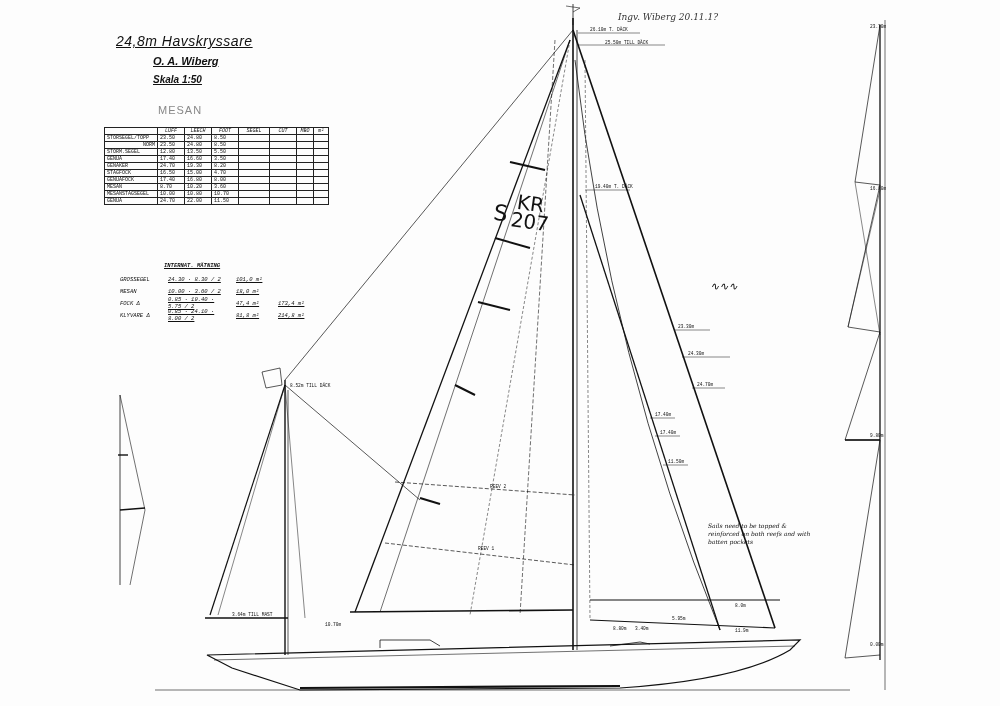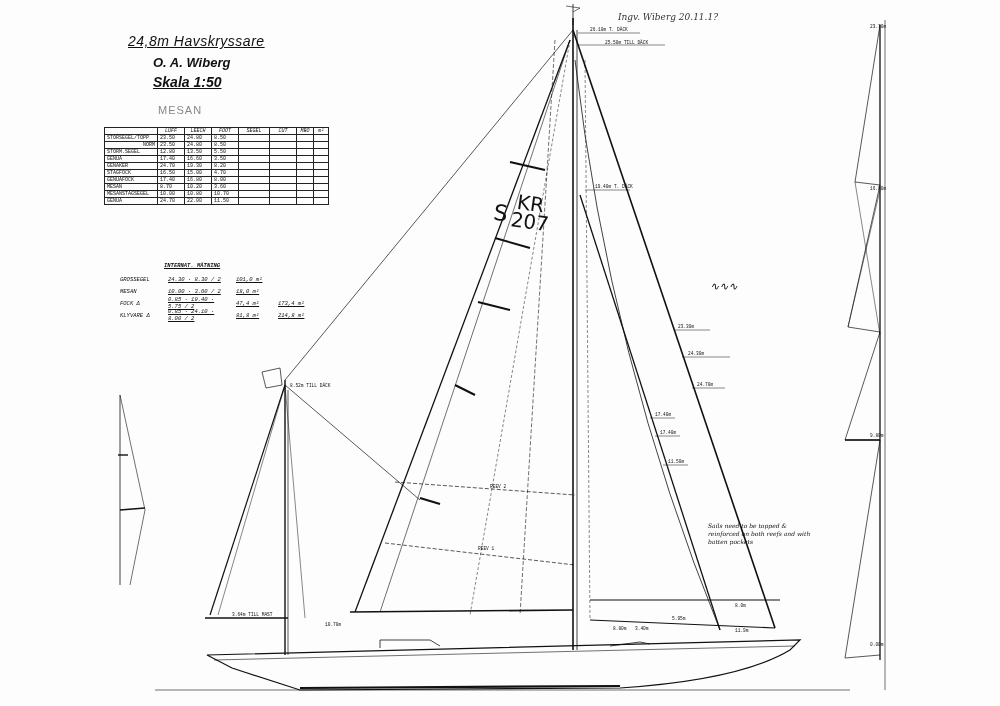--- a/index.html
+++ b/index.html
@@ -1,20 +1,20 @@
 <!DOCTYPE html>
 <html><head>
 <meta charset="utf-8">
 <style>
   html,body{margin:0;padding:0;background:#fff;}
   body{width:1000px;height:706px;position:relative;overflow:hidden;font-family:"Liberation Sans",sans-serif;color:#111;}
   .sheet{position:absolute;left:0;top:0;width:1000px;height:706px;background:#fdfdfd;}
-  .title{position:absolute;left:128px;top:33px;font-size:14px;font-style:italic;text-decoration:underline;letter-spacing:0.5px;}
-  .designer{position:absolute;left:153px;top:55px;font-size:13px;font-style:italic;font-weight:bold;}
-  .scale{position:absolute;left:153px;top:74px;font-size:14px;font-style:italic;font-weight:bold;text-decoration:underline;text-align:right;}
+  .title{position:absolute;left:116px;top:33px;font-size:14px;font-style:italic;text-decoration:underline;letter-spacing:0.5px;}
+  .designer{position:absolute;left:153px;top:55px;font-size:11px;font-style:italic;font-weight:bold;text-decoration:underline;}
+  .scale{position:absolute;left:153px;top:74px;font-size:10px;font-style:italic;font-weight:bold;text-decoration:underline;text-align:right;}
   .boatname{position:absolute;left:158px;top:104px;font-size:11px;color:#888;letter-spacing:1px;}
   table.sails{position:absolute;left:104px;top:127px;border-collapse:collapse;font-size:5px;font-family:"Liberation Mono",monospace;}
   table.sails td, table.sails th{border:0.8px solid #222;padding:0 2px;height:6px;line-height:6px;white-space:nowrap;}
   table.sails th{font-weight:normal;font-style:italic;}
   .meas{position:absolute;left:120px;top:262px;font-size:5.5px;font-family:"Liberation Mono",monospace;font-style:italic;}
   .meas .hdr{margin-left:44px;text-decoration:underline;font-weight:bold;margin-bottom:4px;}
   .meas .row{display:flex;gap:8px;height:12px;align-items:center;}
   .meas .row span{display:inline-block;}
   .meas .lbl{width:40px;}
   .meas .frm{width:60px;text-decoration:underline;}

